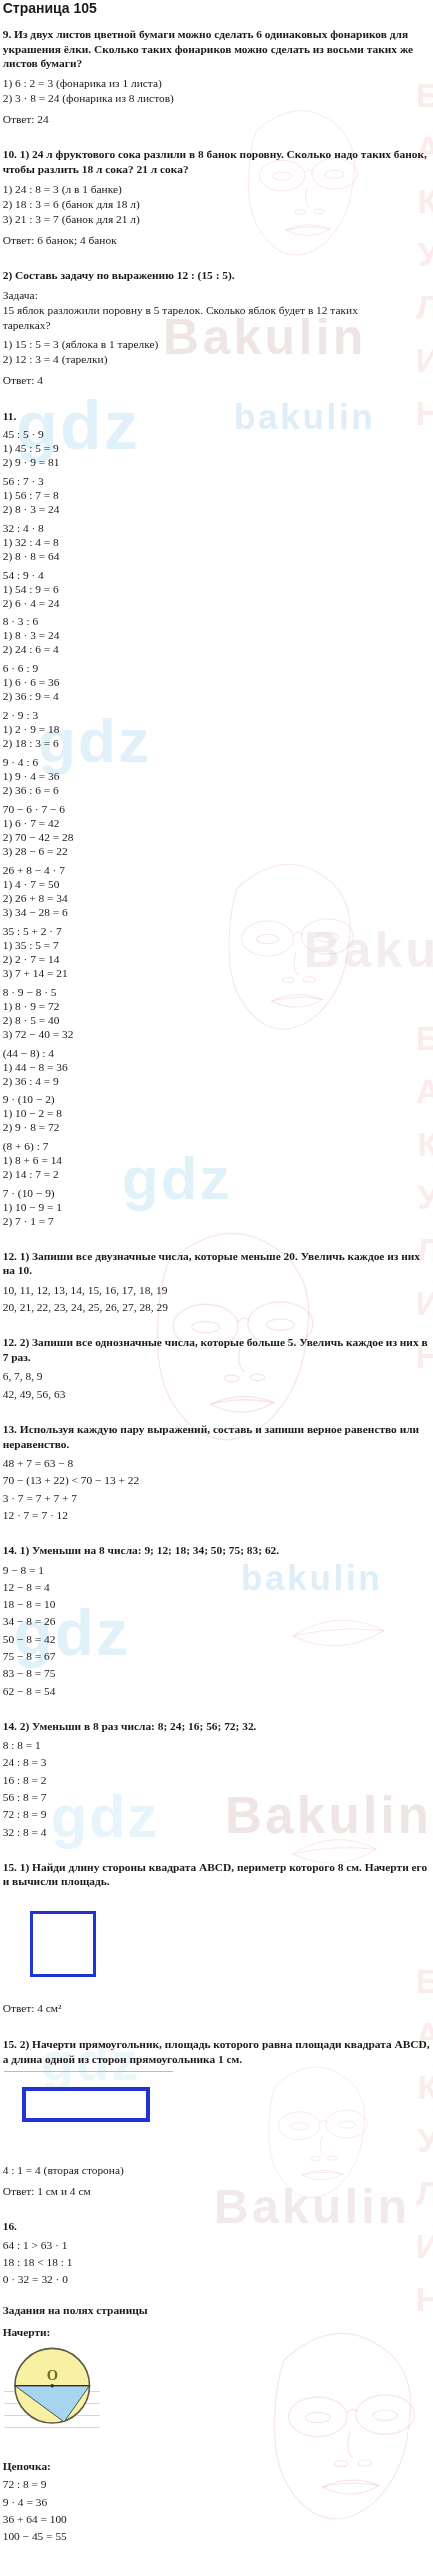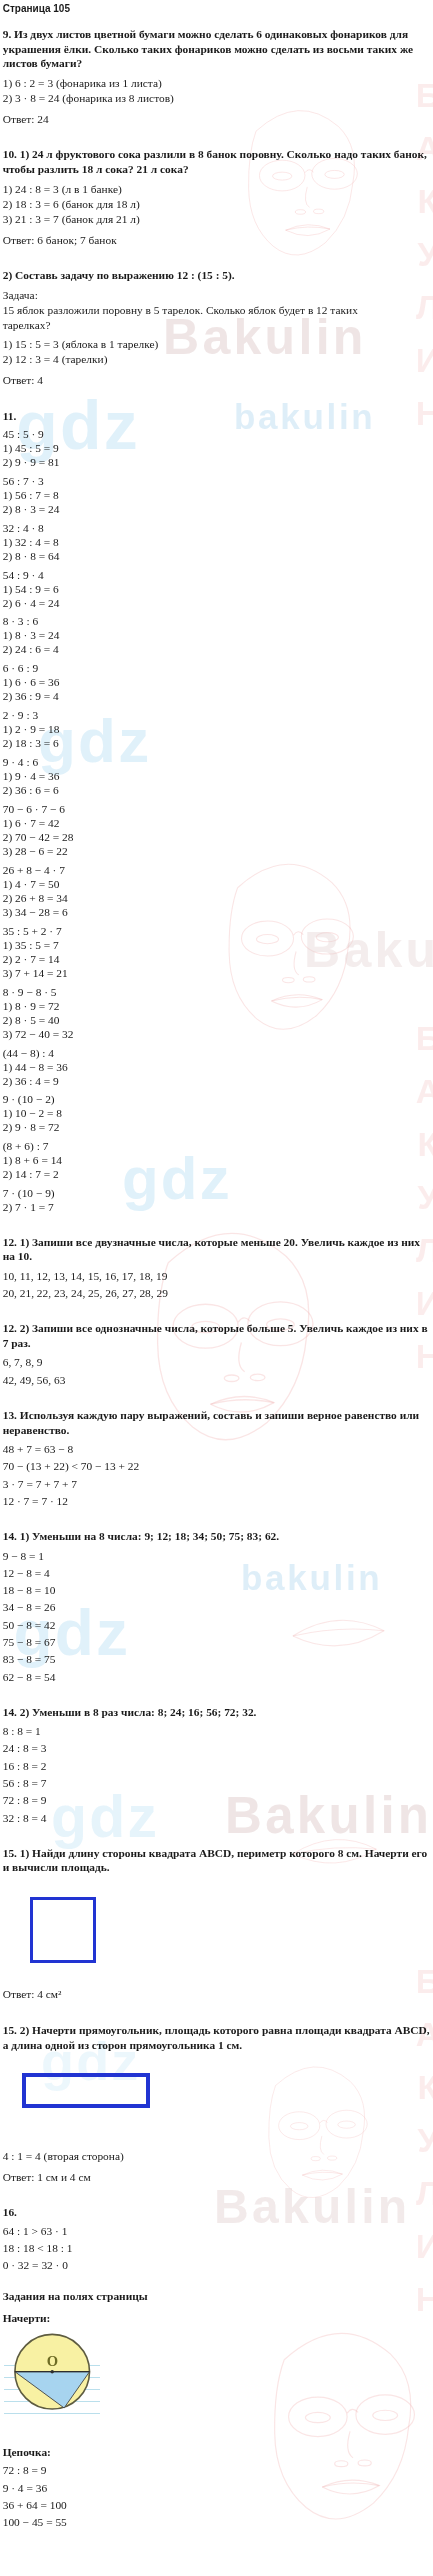--- a/index.html
+++ b/index.html
@@ -15,21 +15,21 @@
   .wm{position:absolute;font-family:"Liberation Sans", sans-serif;font-weight:bold;white-space:nowrap;}
   .wm-brand{color:rgba(226,208,208,0.55);letter-spacing:3.3px;font-size:50px;}
   .wm-brand-lo{color:rgba(173,213,238,0.40);letter-spacing:2.7px;font-size:35px;}
   .wm-gdz{color:rgba(186,223,243,0.45);letter-spacing:2.2px;font-size:68px;}
   .wm-vert{
     writing-mode:vertical-rl;text-orientation:upright;
     color:rgba(243,198,198,0.34);font-size:34px;letter-spacing:15px;
   }
   
   .content{position:relative;z-index:1;width:429px;padding:2.2px 0 0 2.7px;}
-  .h-title{font-family:"Liberation Sans", sans-serif;font-weight:bold;font-size:10px;line-height:13px;margin-bottom:7.6px;}
+  .h-title{font-family:"Liberation Sans", sans-serif;font-weight:bold;font-size:14px;line-height:13px;margin-bottom:7.6px;}
   .sec{margin-top:20.6px;}
   .sec.first{margin-top:12px;}
   .stmt{font-weight:bold;line-height:14.6px;margin-bottom:4.9px;}
   .line{line-height:15px;}
   .sol{margin-top:1.1px;}
   .ans{margin-top:6px;line-height:15px;}
   .plain{line-height:15px;}
   .blocks .block{margin-bottom:4.9px;}
   .blocks .line{line-height:14px;}
   .rows .row-line{line-height:14.6px;margin-bottom:2.7px;}
@@ -130,21 +130,21 @@
     <p class="ans">Ответ: 24</p>
   </section>
 
   <section class="sec">
     <p class="stmt">10. 1) 24 л фруктового сока разлили в 8 банок поровну. Сколько надо таких банок, чтобы разлить 18 л сока? 21 л сока?</p>
     <div class="sol">
         <div class="line">1) 24 : 8 = 3 (л в 1 банке)</div>
         <div class="line">2) 18 : 3 = 6 (банок для 18 л)</div>
         <div class="line">3) 21 : 3 = 7 (банок для 21 л)</div>
       </div>
-    <p class="ans">Ответ: 6 банок; 7 банок</p>
+    <p class="ans">Ответ: 6 банок; 4 банок</p>
   </section>
 
   <section class="sec">
     <p class="stmt">2) Составь задачу по выражению 12 : (15 : 5).</p>
     <p class="plain">Задача:</p>
     <p class="plain" style="width:401px;">15 яблок разложили поровну в 5 тарелок. Сколько яблок будет в 12 таких тарелках?</p>
     <div class="sol" style="margin-top:4.3px;">
         <div class="line">1) 15 : 5 = 3 (яблока в 1 тарелке)</div>
         <div class="line">2) 12 : 3 = 4 (тарелки)</div>
       </div>
@@ -228,20 +228,21 @@
           <div class="line">1) 10 − 2 = 8</div>
           <div class="line">2) 9 · 8 = 72</div>
         </div>
         <div class="block">
           <div class="line">(8 + 6) : 7</div>
           <div class="line">1) 8 + 6 = 14</div>
           <div class="line">2) 14 : 7 = 2</div>
         </div>
         <div class="block">
           <div class="line">7 · (10 − 9)</div>
+          <div class="line">1) 10 − 9 = 1</div>
           <div class="line">2) 7 · 1 = 7</div>
         </div>
       </div>
   </section>
 
   <section class="sec">
     <p class="stmt">12. 1) Запиши все двузначные числа, которые меньше 20. Увеличь каждое из них на 10.</p>
     <div class="rows">
         <div class="row-line">10, 11, 12, 13, 14, 15, 16, 17, 18, 19</div>
         <div class="row-line">20, 21, 22, 23, 24, 25, 26, 27, 28, 29</div>

